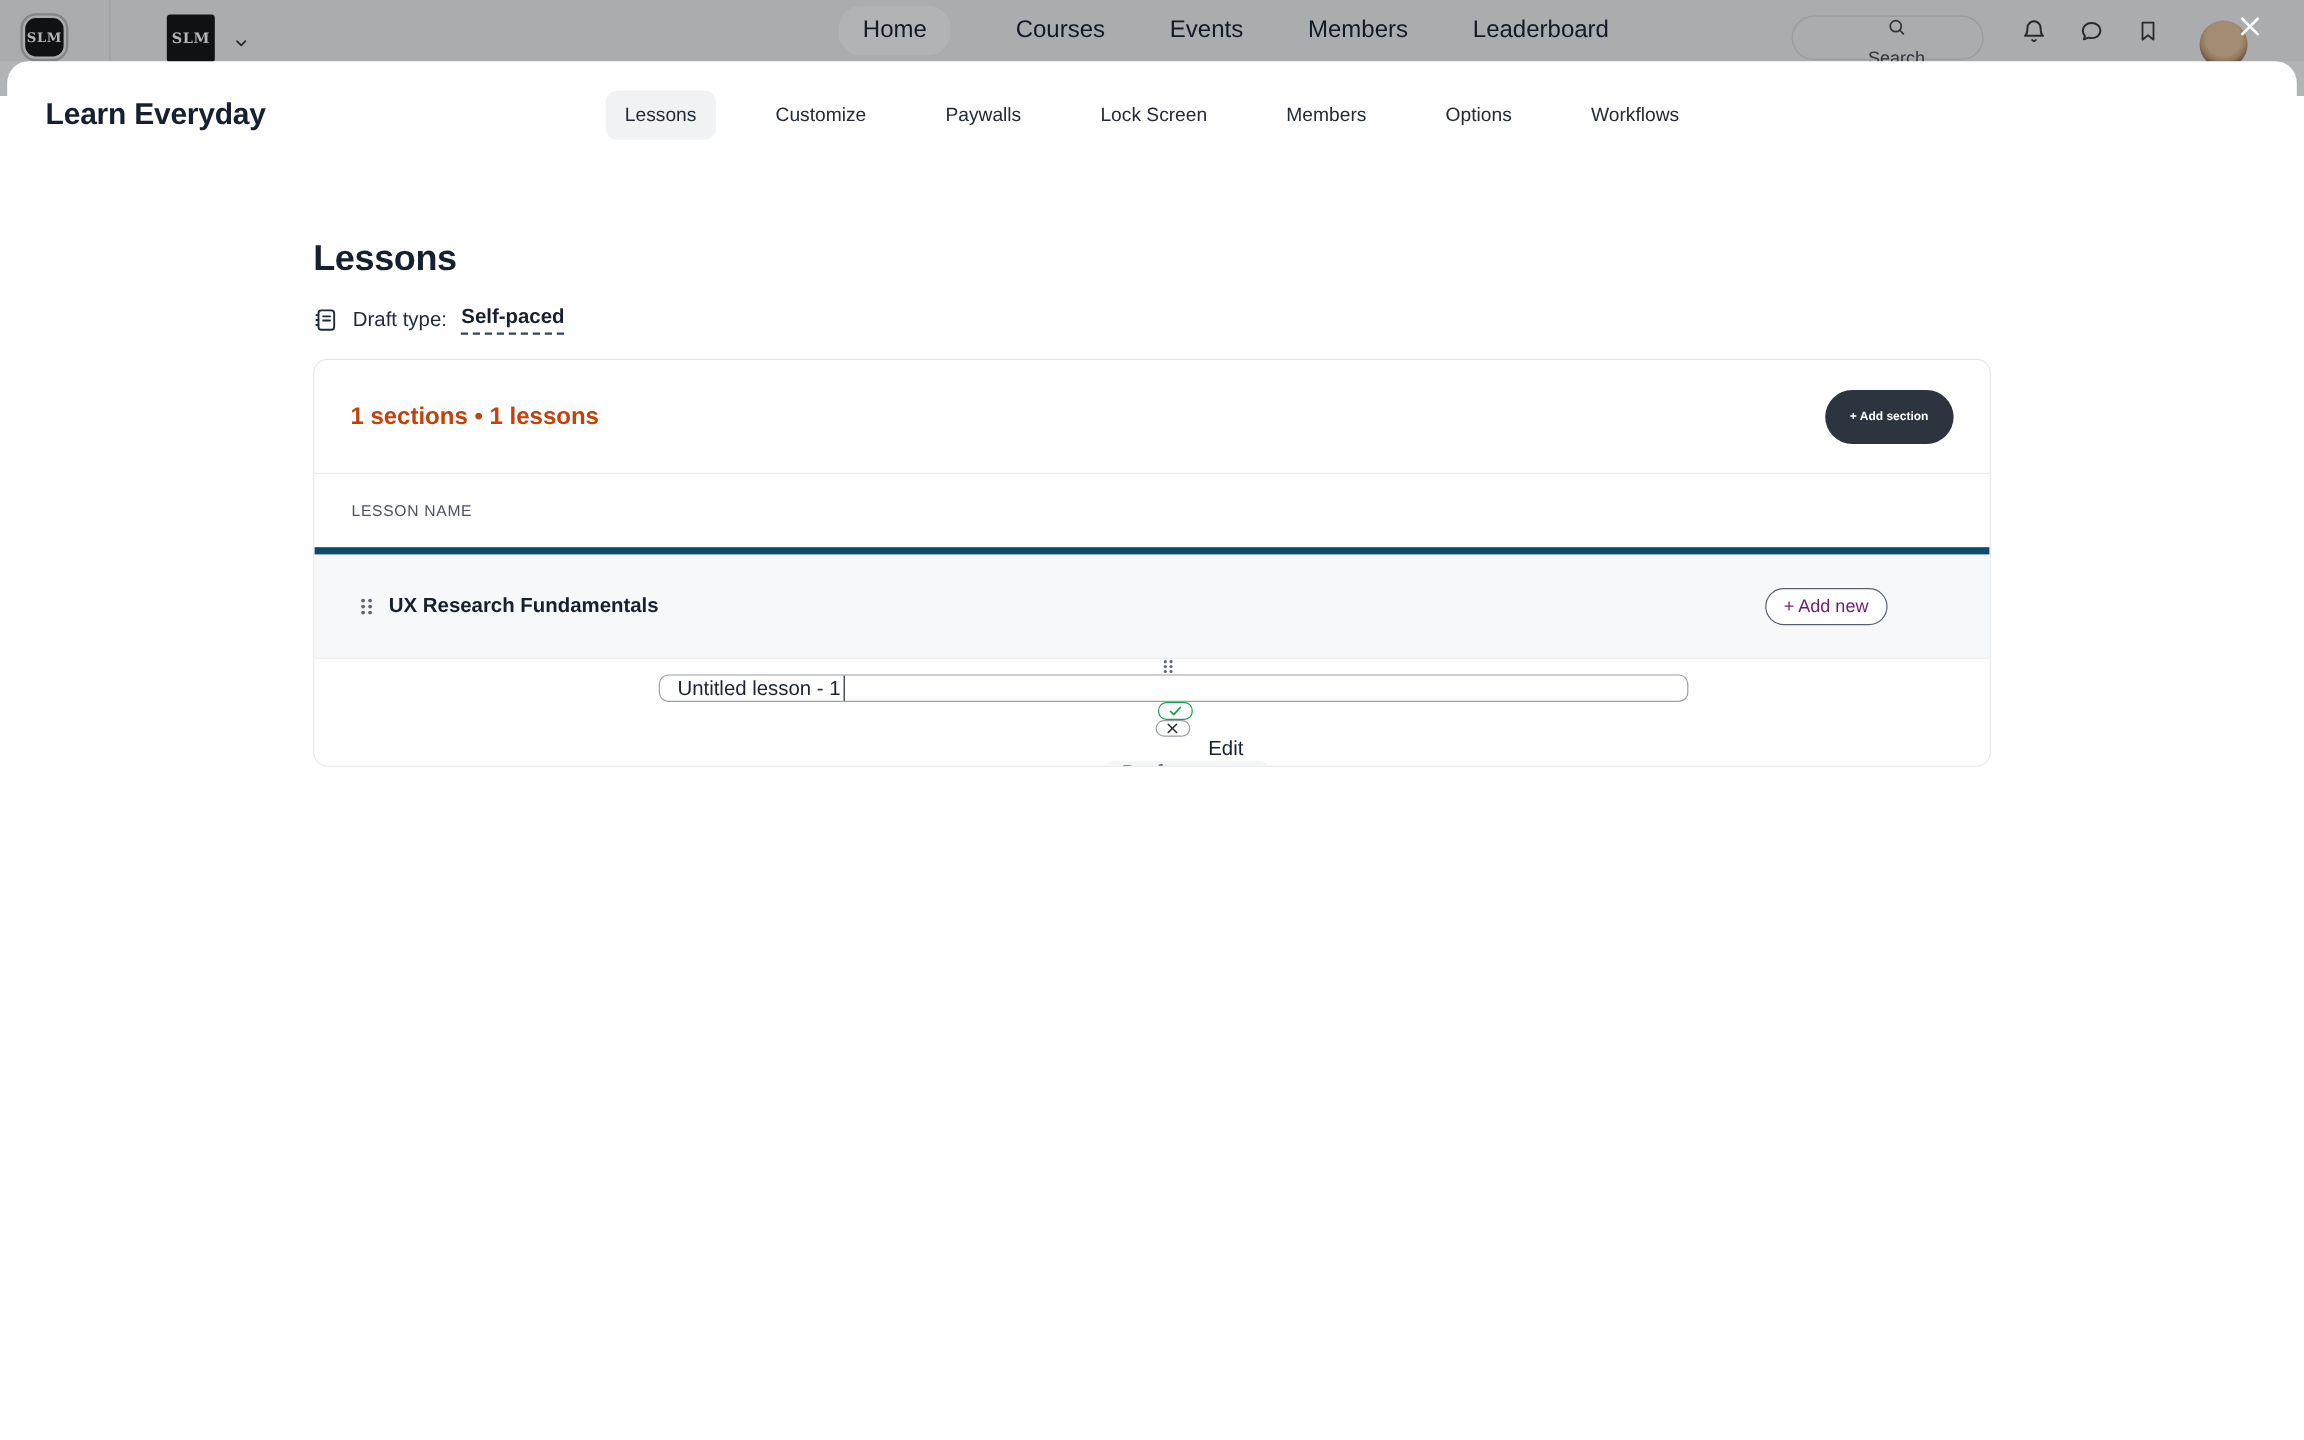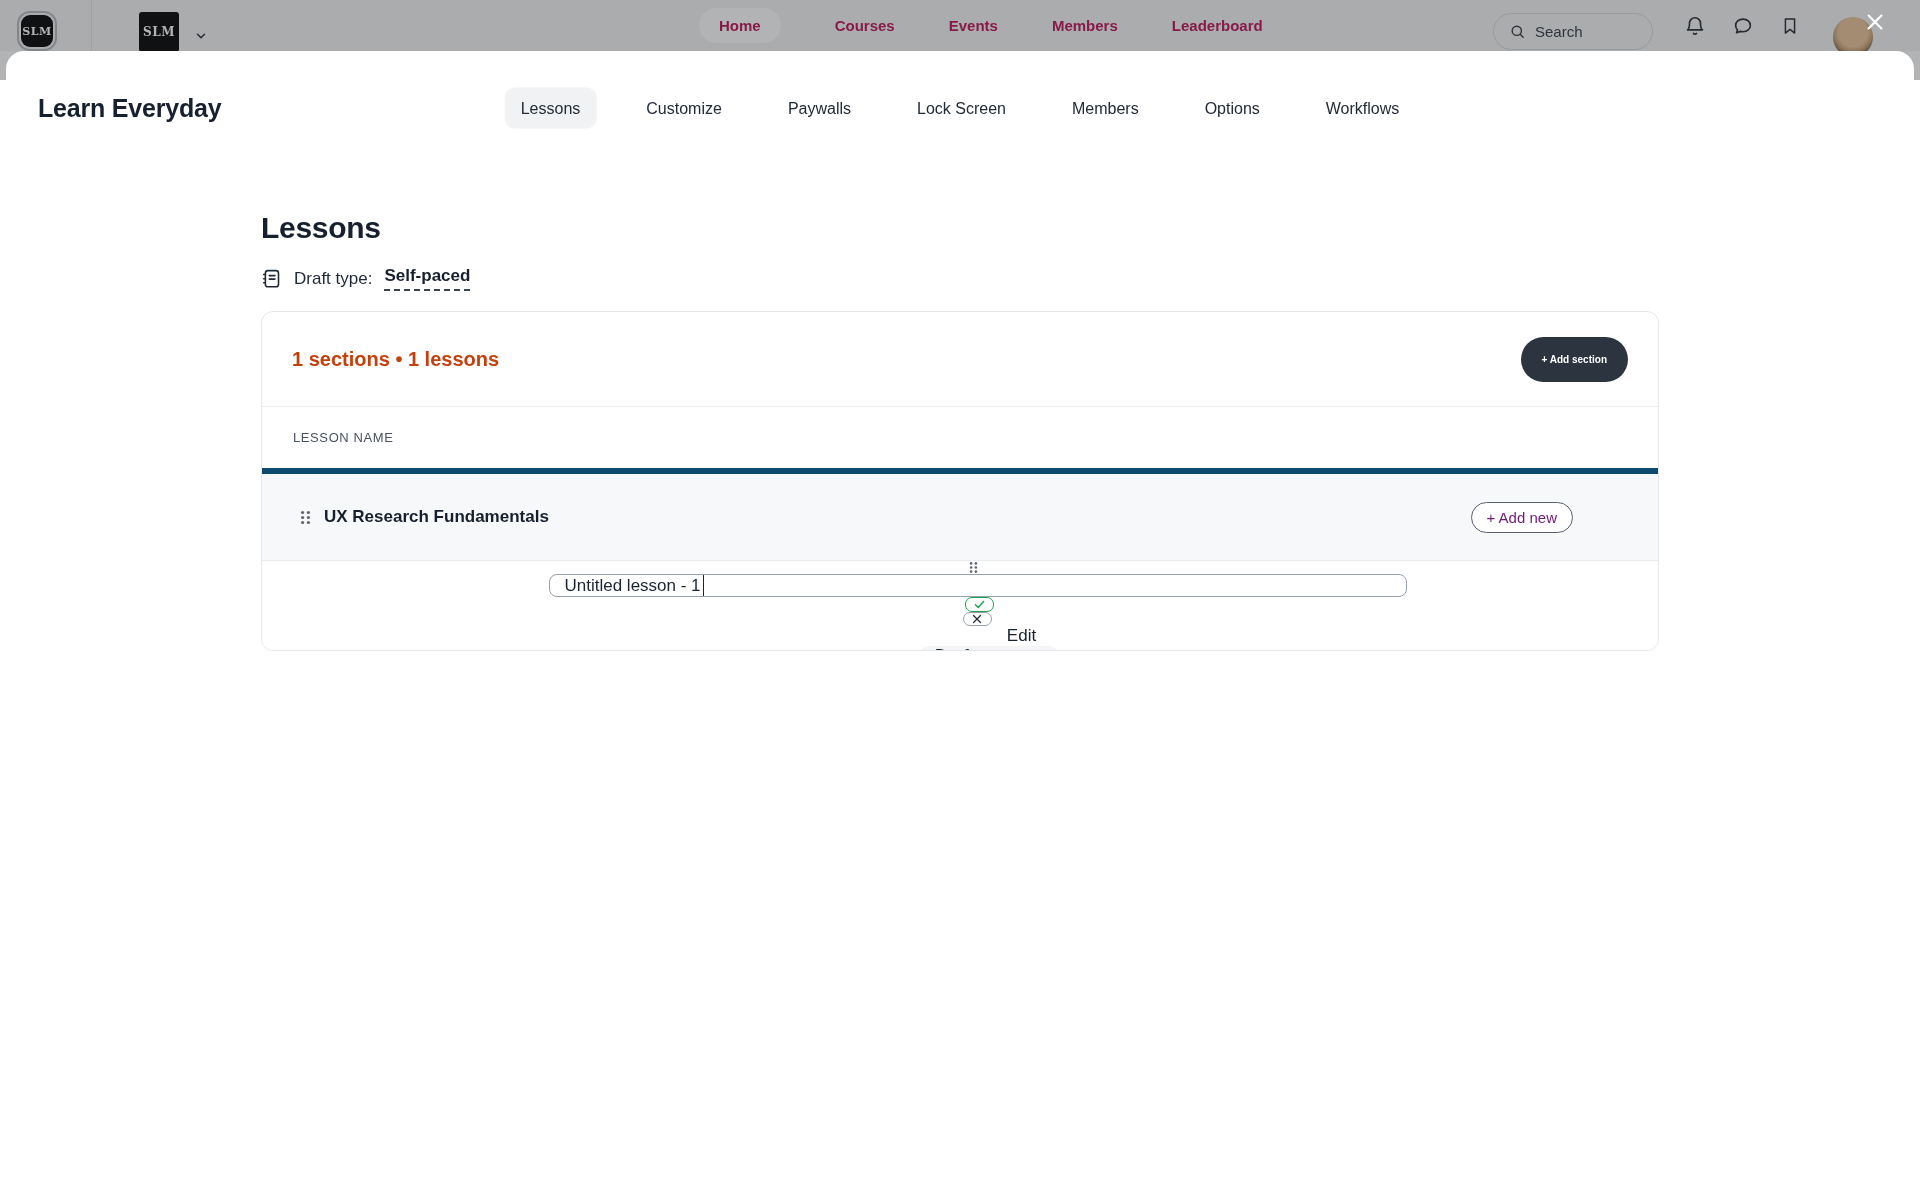--- a/index.html
+++ b/index.html
@@ -35,30 +35,31 @@
     display:flex; align-items:center; justify-content:center;
   }
   .space-logo .logo-txt{ font-size:12px; }
   .space-chevron{ position:absolute; left:194px; top:29px; color:#2e343b; }
 
   .main-nav{
     position:absolute; left:699px; top:0; height:51px;
     display:flex; align-items:center; gap:54px;
   }
   .nav-item{
-    font-size:15px; font-weight:700; color:#be185d; white-space:nowrap;
+    font-size:20px; font-weight:400; color:#0f172a; white-space:nowrap;
     padding:9px 0; border-radius:18px; cursor:pointer;
   }
   .nav-item.active{ background:#ffffff; padding:9px 20px; }
 
   .search-pill{
     position:absolute; left:1493px; top:13px; width:160px; height:37px;
     border:1px solid #d7dade; border-radius:19px;
     display:flex; align-items:center; gap:9px; padding-left:15px;
     color:#394048;
+    flex-direction:column;
   }
   .search-pill .search-label{ font-size:15px; }
 
   .topbar-icons{
     position:absolute; left:1684px; top:0; height:51px;
     display:flex; align-items:center; gap:26px; color:#2b3138;
   }
   .avatar{
     position:absolute; left:1833px; top:17px; width:40px; height:40px; border-radius:50%;
     background:radial-gradient(circle at 50% 38%, #e8c49c 0 46%, #caa27a 60%, #6e5a4a 78%, #4a3f36 100%);
@@ -72,21 +73,21 @@
   }
   .close-button{
     position:absolute; left:1864px; top:11px; z-index:4; color:#ffffff; cursor:pointer;
   }
 
   
   .modal{
     position:absolute; top:51px; left:6px; right:6px; bottom:0;
     background:#fff; border-radius:18px 18px 0 0; z-index:3;
   }
-  .modal-header{ position:relative; height:90px;margin-top:12px; }
+  .modal-header{ position:relative; height:90px; }
   .modal-title{
     position:absolute; left:32px; top:50%; transform:translateY(-50%);
     font-size:25px; font-weight:700; color:#16202e; letter-spacing:-.2px;
   }
   .tabs{
     position:absolute; left:50%; top:50%; transform:translate(-50%,-50%);
     display:flex; align-items:center; gap:34px;
   }
   .tab{
     font-size:16px; font-weight:500; color:#222b36; white-space:nowrap;

